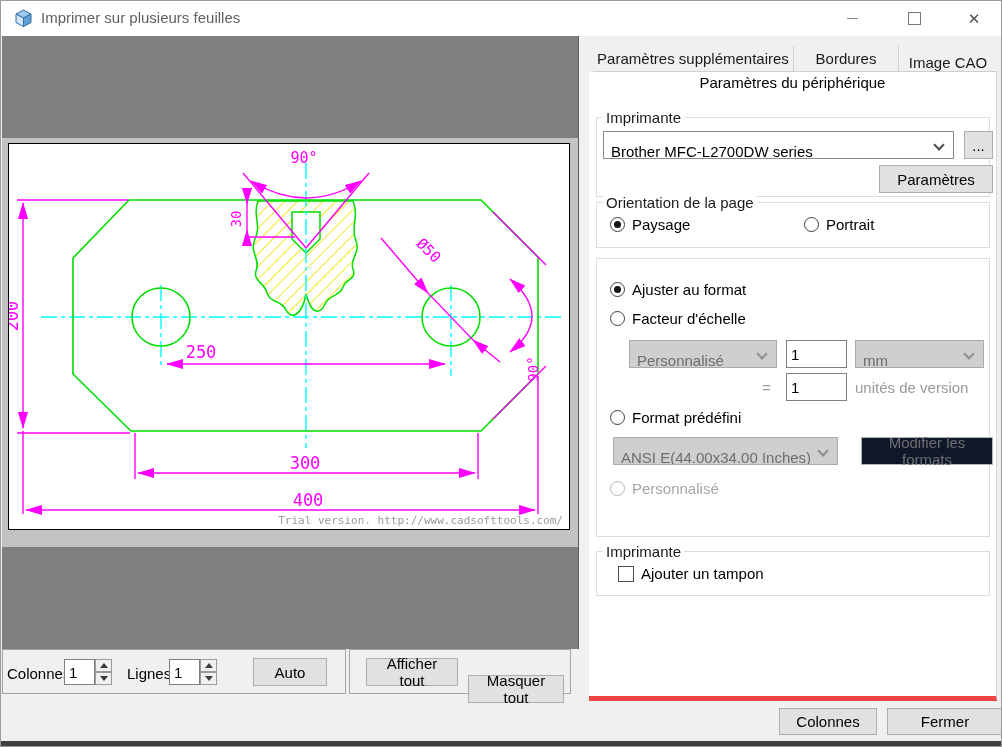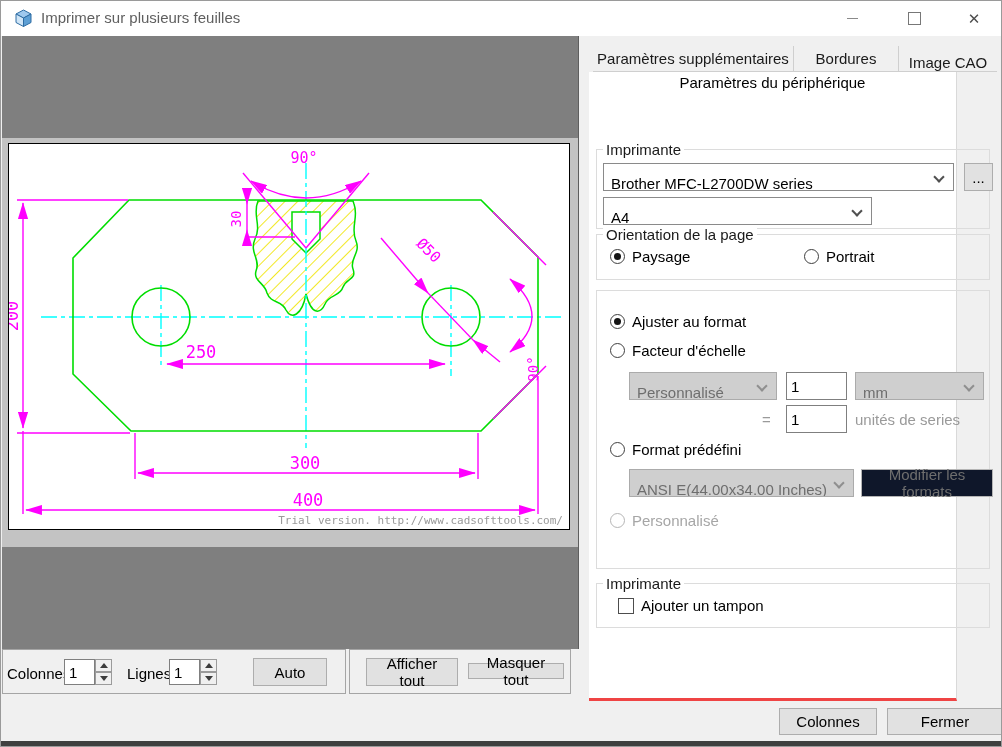--- a/index.html
+++ b/index.html
@@ -27,23 +27,23 @@
   .tri-up{width:0;height:0;border-left:4px solid transparent;border-right:4px solid transparent;border-bottom:5px solid #3c3c3c;}
   .tri-dn{width:0;height:0;border-left:4px solid transparent;border-right:4px solid transparent;border-top:5px solid #3c3c3c;}
   .btn{background:#e1e1e1;border:1px solid #adadad;font-size:15px;color:#000;
     display:flex;align-items:center;justify-content:center;font-family:"Liberation Sans",sans-serif;}
   .btn.disabled{background:#0f172a;border-color:#b5b5b5;color:#6e6e6e;}
   
   .rpanel{left:578px;top:35px;width:424px;height:705px;background:#f0f0f0;}
   .tabs{left:14px;top:10px;width:404px;height:26px;display:flex;border-bottom:1px solid #cfcfcf;}
   .tab{font-size:15px;color:#1a1a1a;display:flex;align-items:center;justify-content:center;border-right:1px solid #cfcfcf;}
   .tab:last-child{border-right:none;margin-top:8px;}
-  .card{left:10px;top:36px;width:368px;height:629px;background:#ffffff;border-right:1px solid #d9d9d9;border-bottom:3px solid #ef4444;}
+  .card{left:10px;top:36px;width:408px;height:629px;background:#ffffff;border-right:1px solid #d9d9d9;border-bottom:5px solid #ef4444;}
   .heading{left:0;top:2px;width:100%;text-align:center;font-size:15px;color:#000;}
-  .grp{border:1px solid #dcdcdc;margin-top:32px;}
+  .grp{border:1px solid #dcdcdc;}
   .glabel{position:absolute;top:-9px;left:6px;background:#fff;padding:0 3px;font-size:15px;color:#1a1a1a;white-space:nowrap;}
   .combo{background:#fff;border:1px solid #8a8a8a;font-size:15px;color:#000;display:flex;align-items:center;padding:12px 24px 0 7px;white-space:nowrap;overflow:hidden;}
   .combo.disabled{background:#cfcfcf;border-color:#ababab;color:#6e6e6e;}
   .chev{position:absolute;right:10px;top:9px;width:8px;height:8px;border-right:2px solid #505050;border-bottom:2px solid #505050;transform:rotate(45deg);}
   .combo.disabled .chev{border-color:#8f8f8f;}
   .radio-row{display:flex;align-items:center;gap:7px;font-size:15px;color:#000;}
   .radio{width:15px;height:15px;border:1px solid #3f3f3f;border-radius:50%;background:#fff;flex:0 0 auto;position:relative;}
   .radio.sel::after{content:"";position:absolute;left:3px;top:3px;width:7px;height:7px;border-radius:50%;background:#141414;}
   .radio.disabled{border-color:#b5b5b5;}
   .radio-row.disabled{color:#a6a6a6;}
@@ -174,44 +174,41 @@
     <button class="abs spin-btn" style="left:197px;top:9px;width:17px;height:13px">
         <span class="tri-up"></span>
       </button>
     <button class="abs spin-btn" style="left:197px;top:22px;width:17px;height:13px">
         <span class="tri-dn"></span>
       </button>
     <button class="abs btn" style="left:250px;top:8px;width:74px;height:28px">Auto</button>
   </div>
   <div id="tb2" class="abs toolbar">
     <button class="abs btn" style="left:16px;top:8px;width:92px;height:28px">Afficher tout</button>
-    <button class="abs btn" style="left:118px;top:13px;width:96px;height:16px">Masquer tout</button>
+    <button class="abs btn" style="left:118px;top:25px;width:96px;height:28px">Masquer tout</button>
   </div>
 
   <div class="abs rpanel">
     <div class="abs tabs">
       <div class="tab" style="width:201px">Paramètres supplémentaires</div>
       <div class="tab" style="width:105px">Bordures</div>
       <div class="tab" style="width:98px">Image CAO</div>
     </div>
 
     <div class="abs card">
       <div class="abs heading">Paramètres du périphérique</div>
 
       <div class="abs grp" style="left:7px;top:45px;width:394px;height:80px">
         <span class="glabel">Imprimante</span>
         <div class="abs combo" style="left:6px;top:13px;width:351px;height:28px">
           <span>Brother MFC-L2700DW series</span>
           <i class="chev"></i>
         </div>
         <button class="abs btn" style="left:367px;top:13px;width:29px;height:28px">...</button>
-        <div class="abs combo" style="left:6px;top:47px;width:269px;height:28px">
-          <span>A4</span>
-          <i class="chev"></i>
-        </div>
+        <button class="abs btn" style="left:282px;top:47px;width:114px;height:28px">Paramètres</button>
       </div>
 
       <div class="abs grp" style="left:7px;top:130px;width:394px;height:46px">
         <span class="glabel">Orientation de la page</span>
         <div class="abs radio-row" style="left:13px;top:13px">
           <span class="radio sel"></span>
           <span>Paysage</span>
         </div>
         <div class="abs radio-row" style="left:207px;top:13px">
           <span class="radio"></span>
@@ -232,26 +229,26 @@
           <span>Personnalisé</span>
           <i class="chev"></i>
         </div>
         <input class="abs num" style="left: 189px; top: 81px; width: 61px; height: 28px;" value="1">
         <div class="abs combo disabled" style="left:258px;top:81px;width:129px;height:28px">
           <span>mm</span>
           <i class="chev"></i>
         </div>
         <span class="abs gray" style="left:165px;top:120px;font-size:15px">=</span>
         <input class="abs num" style="left: 189px; top: 114px; width: 61px; height: 28px;" value="1">
-        <span class="abs gray" style="left:258px;top:120px;font-size:15px">unités de series</span>
+        <span class="abs gray" style="left:258px;top:120px;font-size:15px">unités de version</span>
         <div class="abs radio-row" style="left:13px;top:150px">
           <span class="radio"></span>
           <span>Format prédéfini</span>
         </div>
-        <div class="abs combo disabled" style="left:32px;top:178px;width:225px;height:28px">
+        <div class="abs combo disabled" style="left:16px;top:178px;width:225px;height:28px">
           <span>ANSI E(44.00x34.00 Inches)</span>
           <i class="chev"></i>
         </div>
         <button class="abs btn disabled" style="left:264px;top:178px;width:132px;height:28px">Modifier les formats</button>
         <div class="abs radio-row disabled" style="left:13px;top:221px">
           <span class="radio disabled"></span>
           <span>Personnalisé</span>
         </div>
       </div>
 

